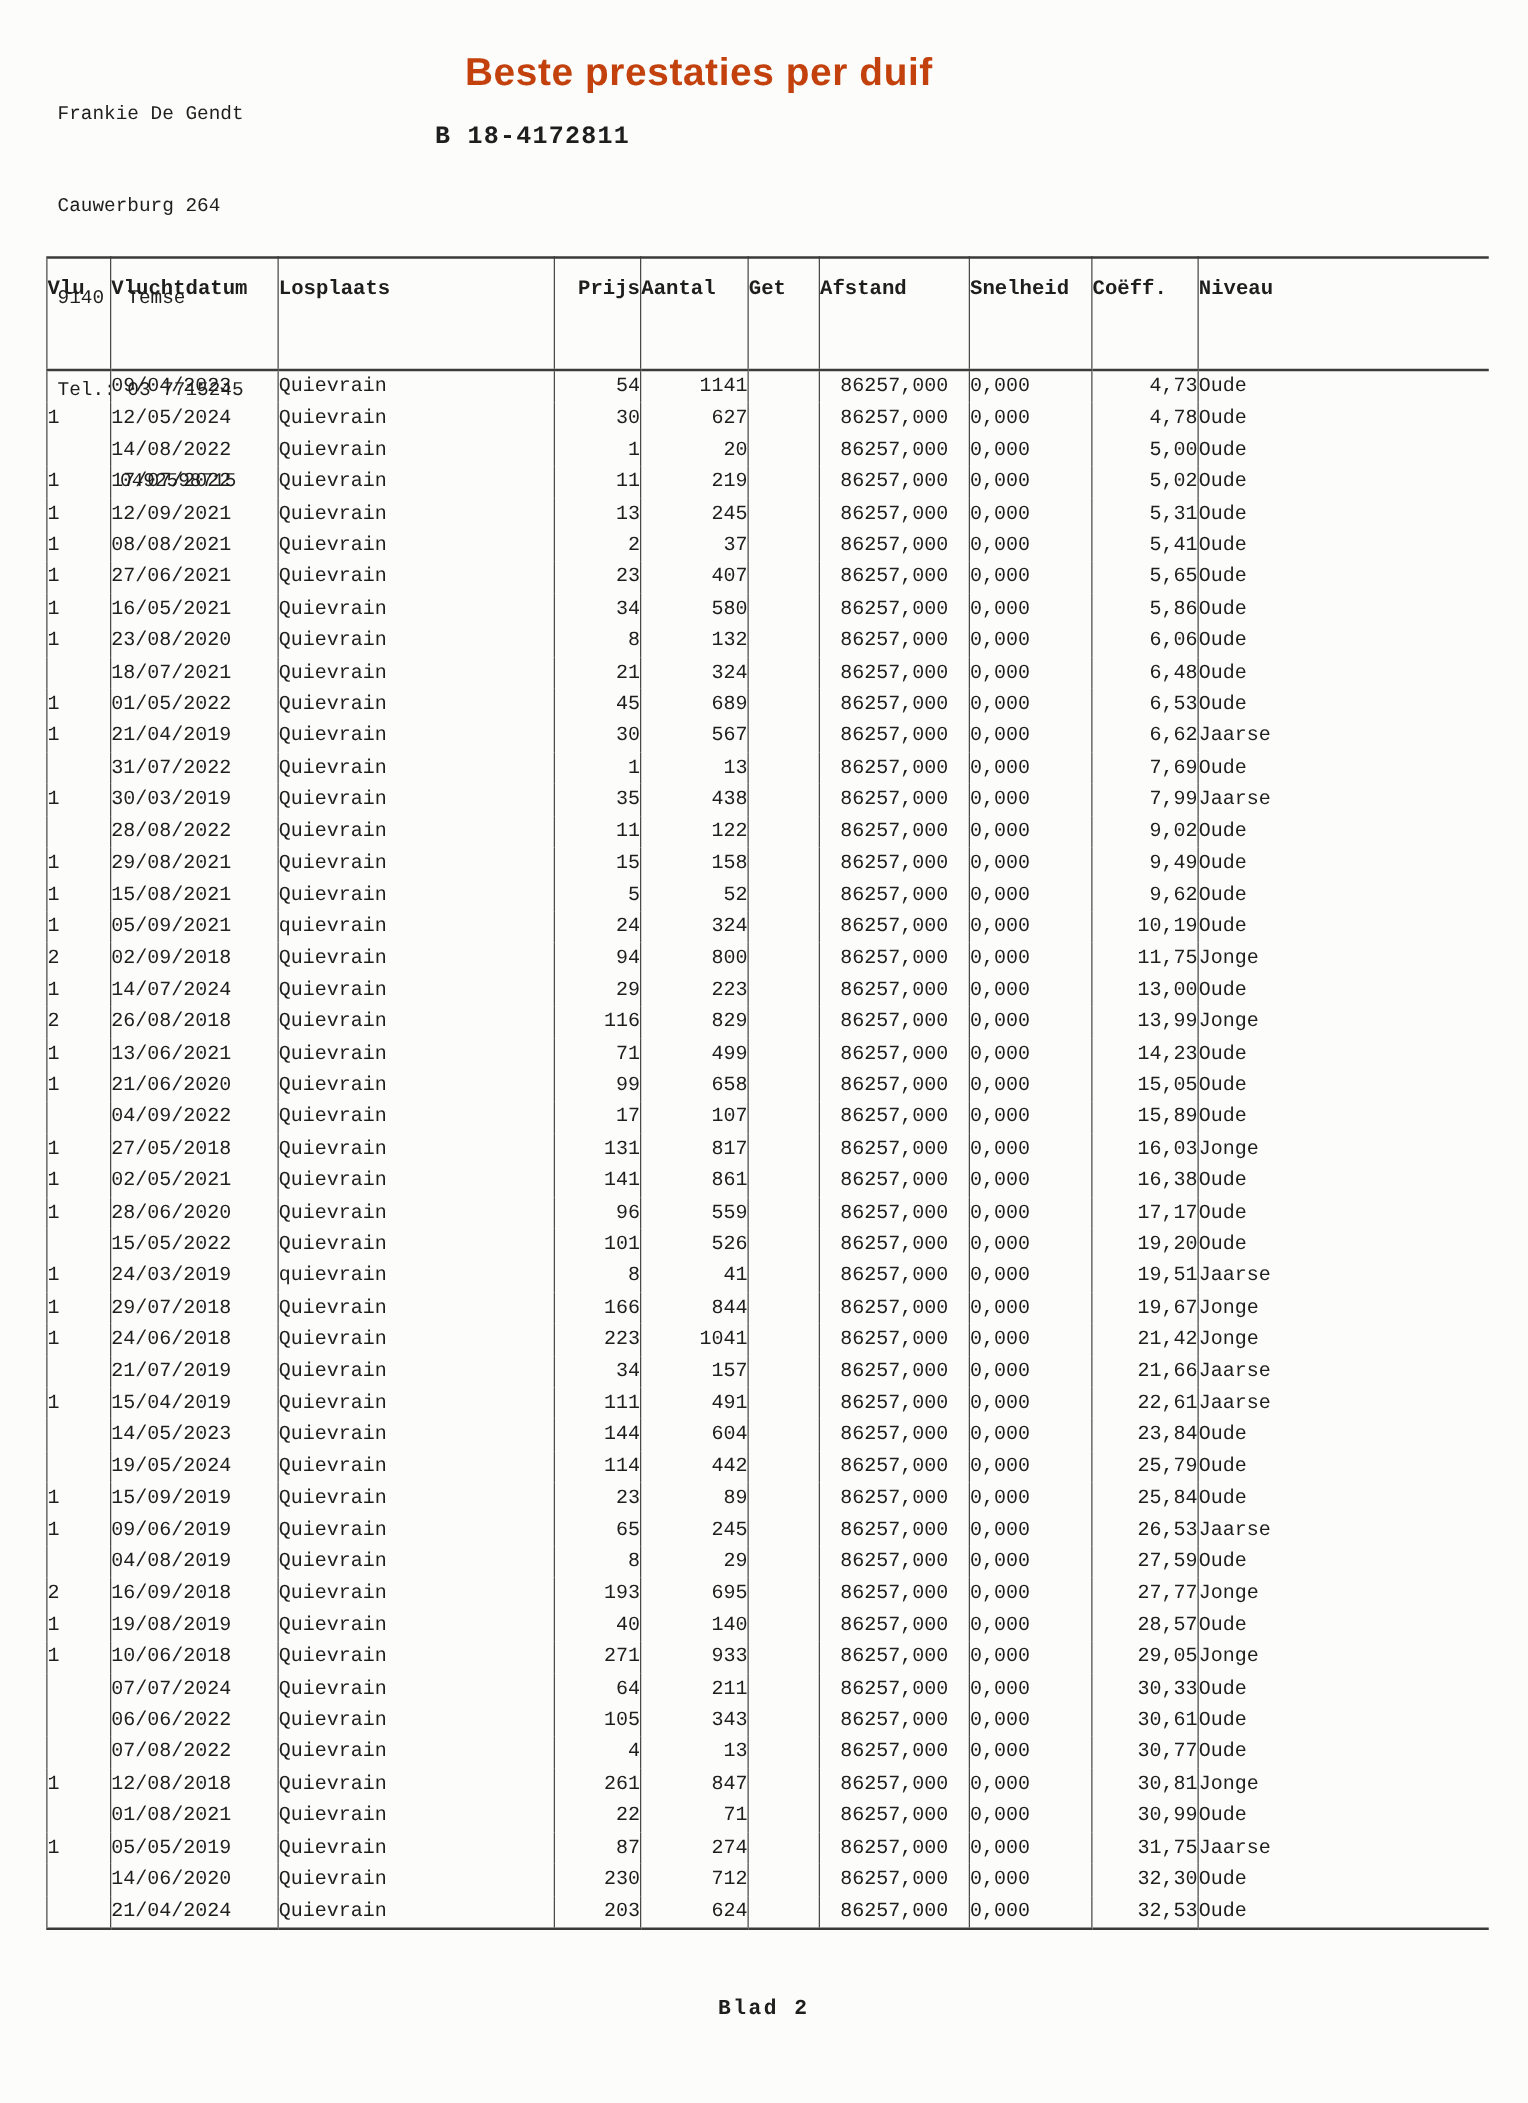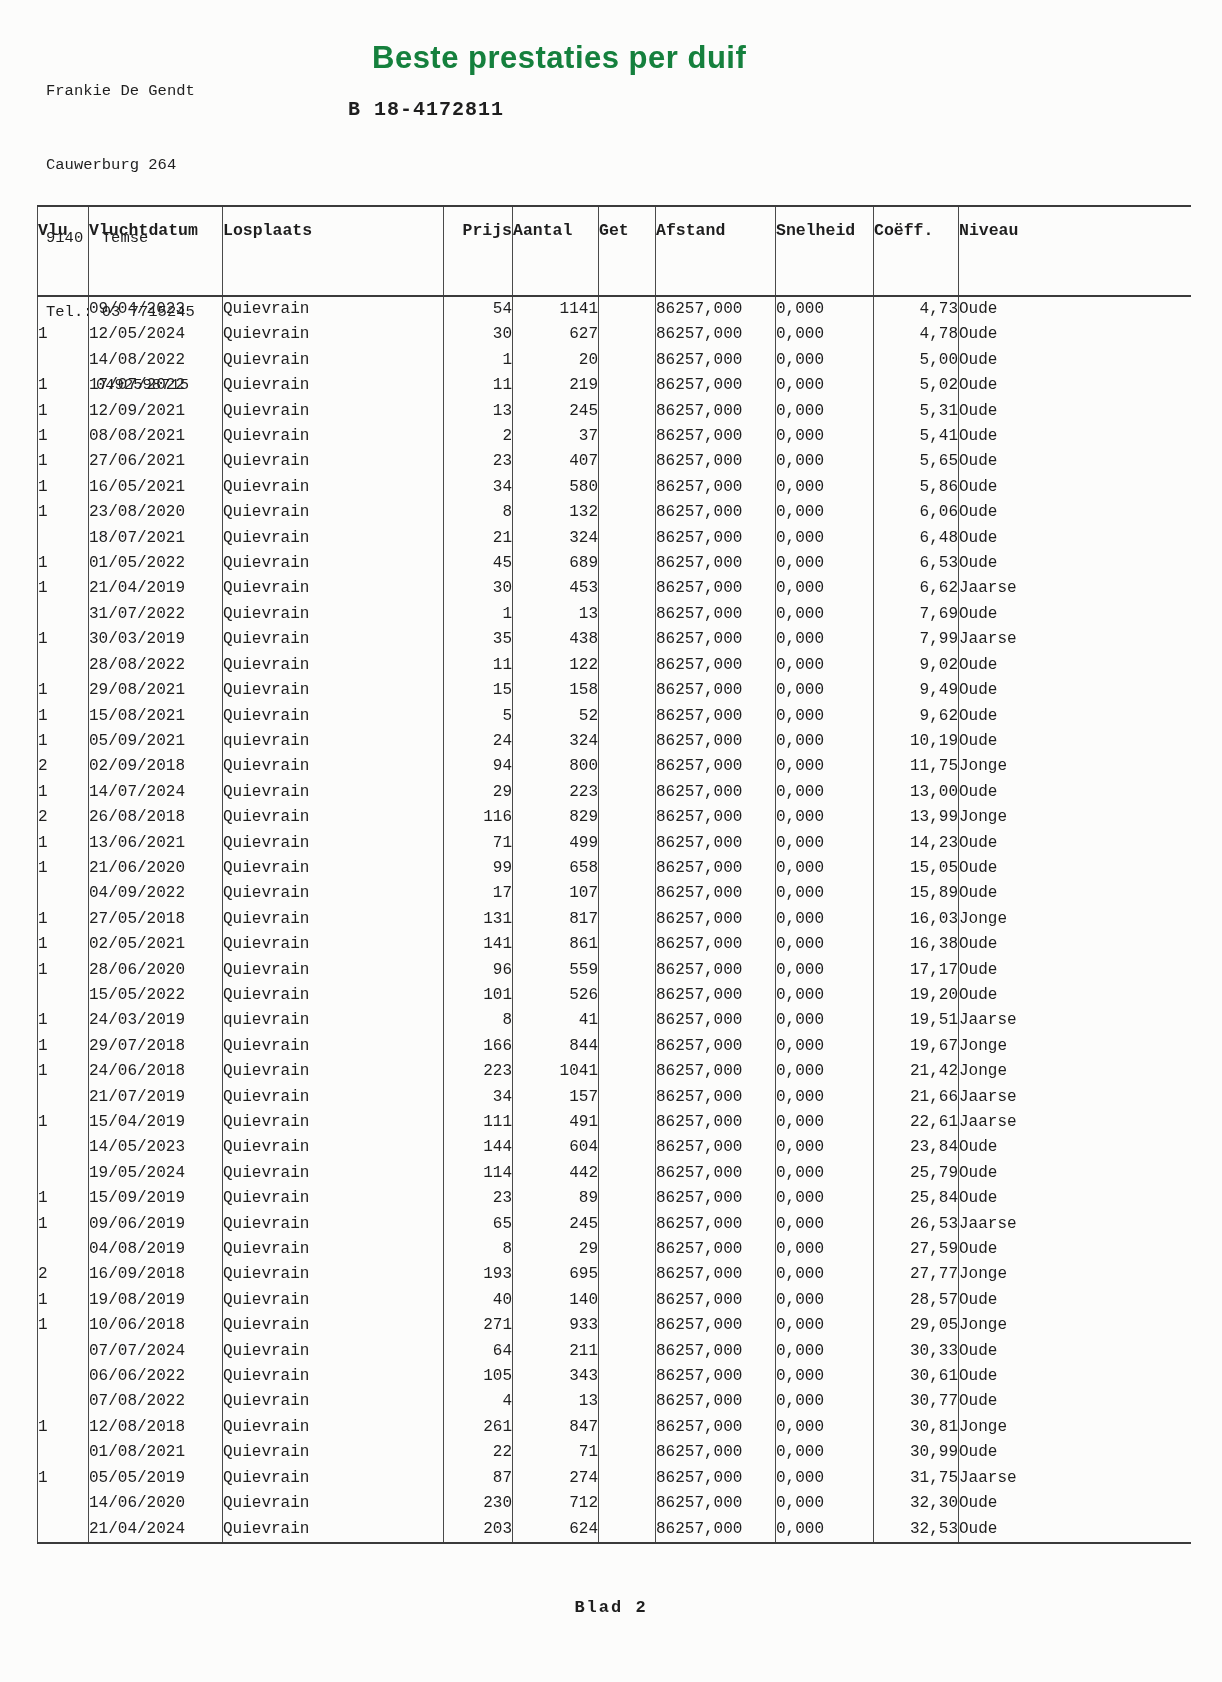--- a/index.html
+++ b/index.html
@@ -30,21 +30,21 @@
   
   .doc-title {
     position: absolute;
     left: 372px;
     top: 40px;
     margin: 0;
     font-family: "Liberation Sans", "DejaVu Sans", sans-serif;
     font-weight: 700;
     font-size: 31px;
     letter-spacing: 0.5px;
-    color: #15803d;
+    color: #c2410c;
     text-align: right;
   }
   .ring-number {
     position: absolute;
     left: 348px;
     top: 98px;
     font-weight: 700;
     font-size: 20px;
     letter-spacing: 1px;
   }
@@ -86,21 +86,21 @@
   .ar { text-align: right; }
   .pl12 { padding-left: 12px; }
   .pl10 { padding-left: 10px; }
   .pr8  { padding-right: 8px; }
   .col-vlu        { text-align: left;  padding-left: 12px; }
   .col-vluchtdatum{ text-align: left;  padding-left: 12px; }
   .col-losplaats  { text-align: left;  padding-left: 12px; }
   .col-prijs      { text-align: right; padding-right: 8px; }
   .col-aantal     { text-align: right; padding-right: 12px; }
   .col-get        { text-align: left;  padding-left: 10px; }
-  .col-afstand    { text-align: left; padding-right: 12px; }
+  .col-afstand    { text-align: center; padding-right: 12px; }
   .col-snelheid   { padding-right: 12px; }
   .col-coeff      { text-align: right; padding-right: 12px; }
   .col-niveau     { text-align: left;  padding-left: 10px; }
   
   .page-footer {
     position: absolute;
     left: 0;
     top: 1598px;
     width: 1222px;
     text-align: center;
@@ -284,21 +284,21 @@
           <td class="col-afstand">86257,000</td>
           <td class="col-snelheid">0,000</td>
           <td class="col-coeff">6,53</td>
           <td class="col-niveau">Oude</td>
         </tr>
         <tr>
           <td class="col-vlu">1</td>
           <td class="col-vluchtdatum">21/04/2019</td>
           <td class="col-losplaats">Quievrain</td>
           <td class="col-prijs">30</td>
-          <td class="col-aantal">453</td>
+          <td class="col-aantal">567</td>
           <td class="col-get"></td>
           <td class="col-afstand">86257,000</td>
           <td class="col-snelheid">0,000</td>
           <td class="col-coeff">6,62</td>
           <td class="col-niveau">Jaarse</td>
         </tr>
         <tr>
           <td class="col-vlu"></td>
           <td class="col-vluchtdatum">31/07/2022</td>
           <td class="col-losplaats">Quievrain</td>

